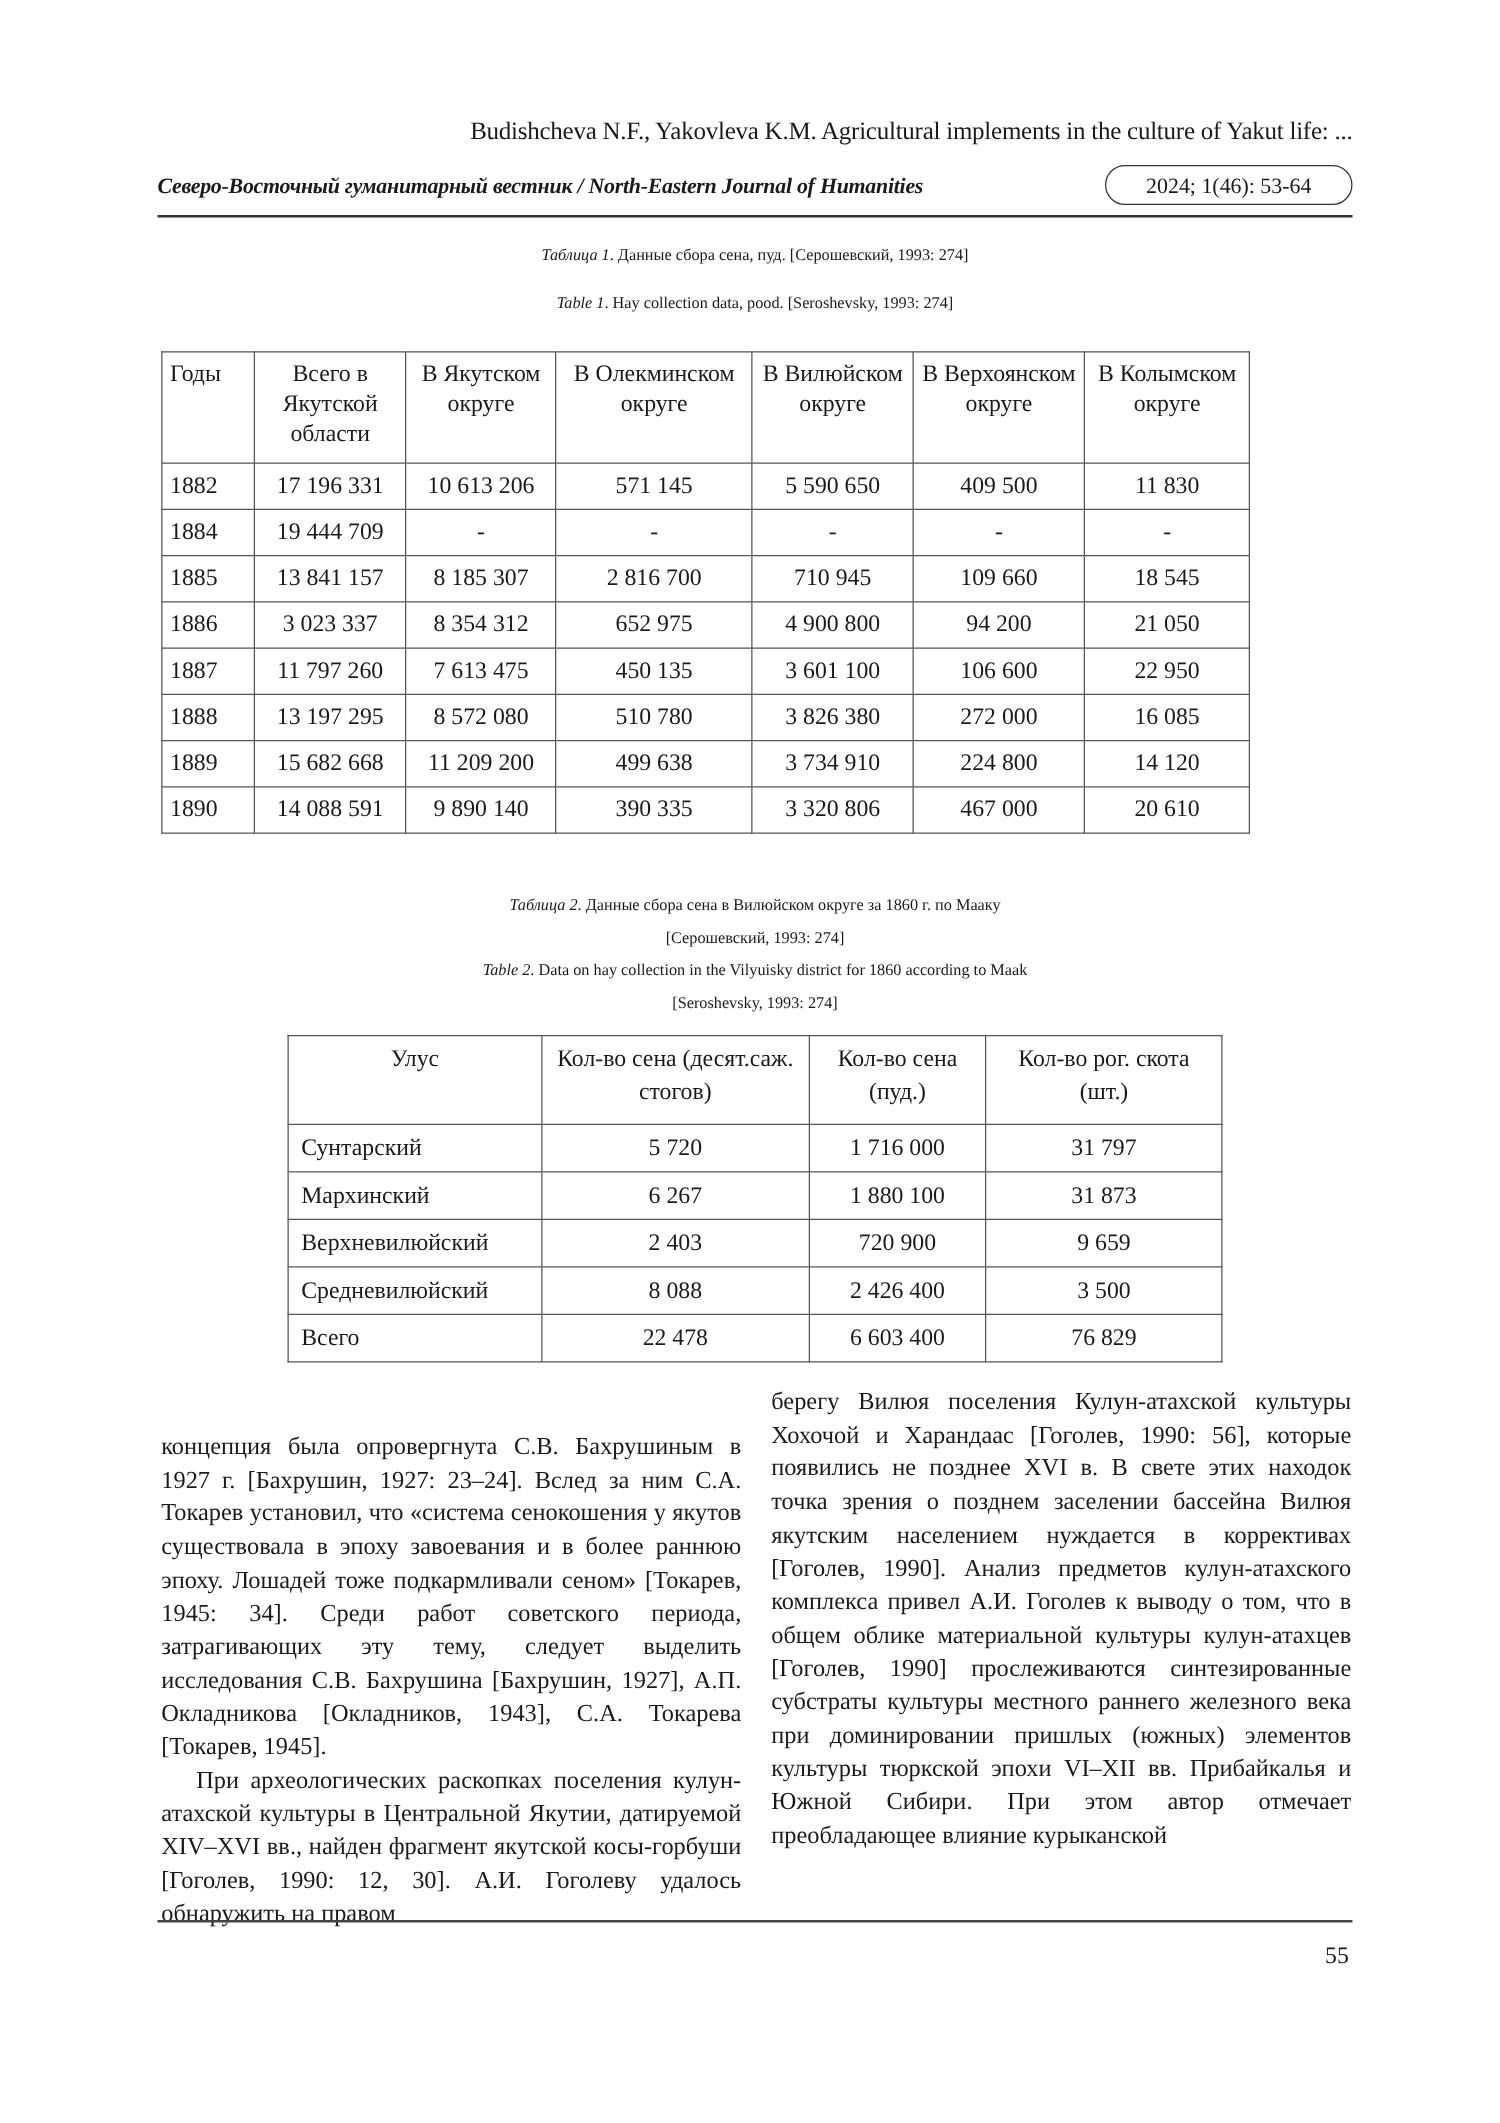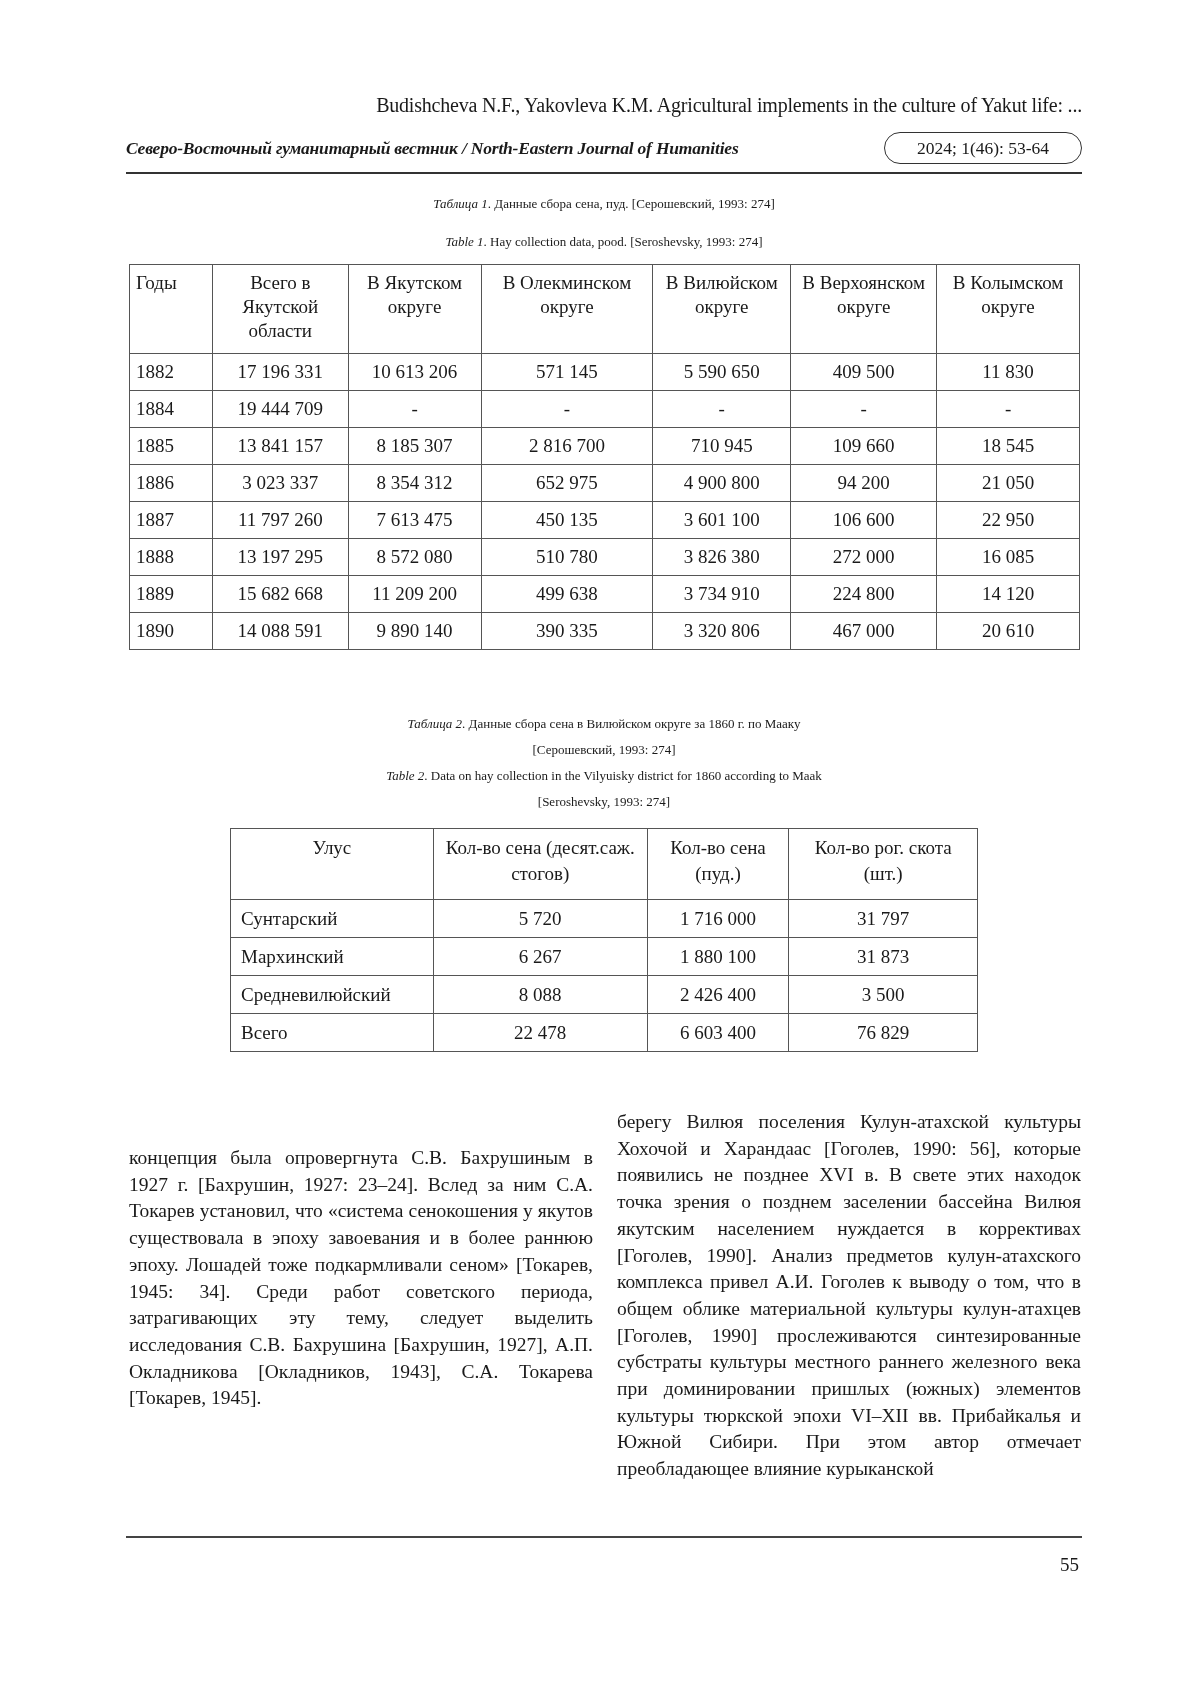--- a/index.html
+++ b/index.html
@@ -11,21 +11,21 @@
   .journal-title { position: absolute; left: 0; top: 6px; font-style: italic; font-weight: bold; font-size: 17.5px; letter-spacing: -0.2px; }
   .issue-badge { position: absolute; right: 0; top: 0; width: 196px; height: 30px; border: 1.5px solid #333; border-radius: 16px; text-align: center; line-height: 30px; font-size: 17.5px; }
   .header-rule { position: absolute; left: 126px; right: 118px; top: 172px; border-top: 2.5px solid #333; }
 
   .caption { position: absolute; left: 126px; right: 118px; text-align: center; font-size: 13px; line-height: 26px; }
   .caption i { font-style: italic; }
 
   table { border-collapse: collapse; position: absolute; font-size: 19px; }
   td, th { border: 1.3px solid #555; font-weight: normal; padding: 0 6px; }
 
-  #table1 { left: 129px; top: 264px; width: 951px; }
+  #table1 { left: 129px; top: 281px; width: 871px; }
   #table1 th { height: 82px; vertical-align: top; padding-top: 6px; line-height: 24px; }
   #table1 th.first { text-align: left; }
   #table1 td { height: 36px; text-align: center; }
   #table1 td.first { text-align: left; }
 
   #table2 { left: 230px; top: 828px; width: 748px; }
   #table2 th { height: 64px; vertical-align: top; padding-top: 6px; line-height: 26px; }
   #table2 td { height: 37px; text-align: center; }
   #table2 td.first { text-align: left; padding-left: 10px; margin-top: 48px; }
 
@@ -178,36 +178,43 @@
           <td>1 716 000</td>
           <td>31 797</td>
         </tr>
         <tr>
           <td class="first">Мархинский</td>
           <td>6 267</td>
           <td>1 880 100</td>
           <td>31 873</td>
         </tr>
         <tr>
+          <td class="first">Верхневилюйский</td>
+          <td>2 403</td>
+          <td>720 900</td>
+          <td>9 659</td>
+        </tr>
+        <tr>
           <td class="first">Средневилюйский</td>
           <td>8 088</td>
           <td>2 426 400</td>
           <td>3 500</td>
         </tr>
         <tr>
           <td class="first">Всего</td>
           <td>22 478</td>
           <td>6 603 400</td>
           <td>76 829</td>
         </tr>
       </tbody>
   </table>
 
   <div class="col col-left">
     <p>концепция была опровергнута С.В. Бахрушиным в 1927 г. [Бахрушин, 1927: 23–24]. Вслед за ним С.А. Токарев установил, что «система сенокошения у якутов существовала в эпоху завоевания и в более раннюю эпоху. Лошадей тоже подкармливали сеном» [Токарев, 1945: 34]. Среди работ советского периода, затрагивающих эту тему, следует выделить исследования С.В. Бахрушина [Бахрушин, 1927], А.П. Окладникова [Окладников, 1943], С.А. Токарева [Токарев, 1945].</p>
+    <p class="indent">При археологических раскопках поселения кулун-атахской культуры в Центральной Якутии, датируемой XIV–XVI вв., найден фрагмент якутской косы-горбуши [Гоголев, 1990: 12, 30]. А.И. Гоголеву удалось обнаружить на правом</p>
   </div>
   <div class="col col-right">
     <p>берегу Вилюя поселения Кулун-атахской культуры Хохочой и Харандаас [Гоголев, 1990: 56], которые появились не позднее XVI в. В свете этих находок точка зрения о позднем заселении бассейна Вилюя якутским населением нуждается в коррективах [Гоголев, 1990]. Анализ предметов кулун-атахского комплекса привел А.И. Гоголев к выводу о том, что в общем облике материальной культуры кулун-атахцев [Гоголев, 1990] прослеживаются синтезированные субстраты культуры местного раннего железного века при доминировании пришлых (южных) элементов культуры тюркской эпохи VI–XII вв. Прибайкалья и Южной Сибири. При этом автор отмечает преобладающее влияние курыканской</p>
   </div>
 
   <div class="footer-rule"></div>
   <div class="page-number">55</div>
 </div>
 
 </body></html>

